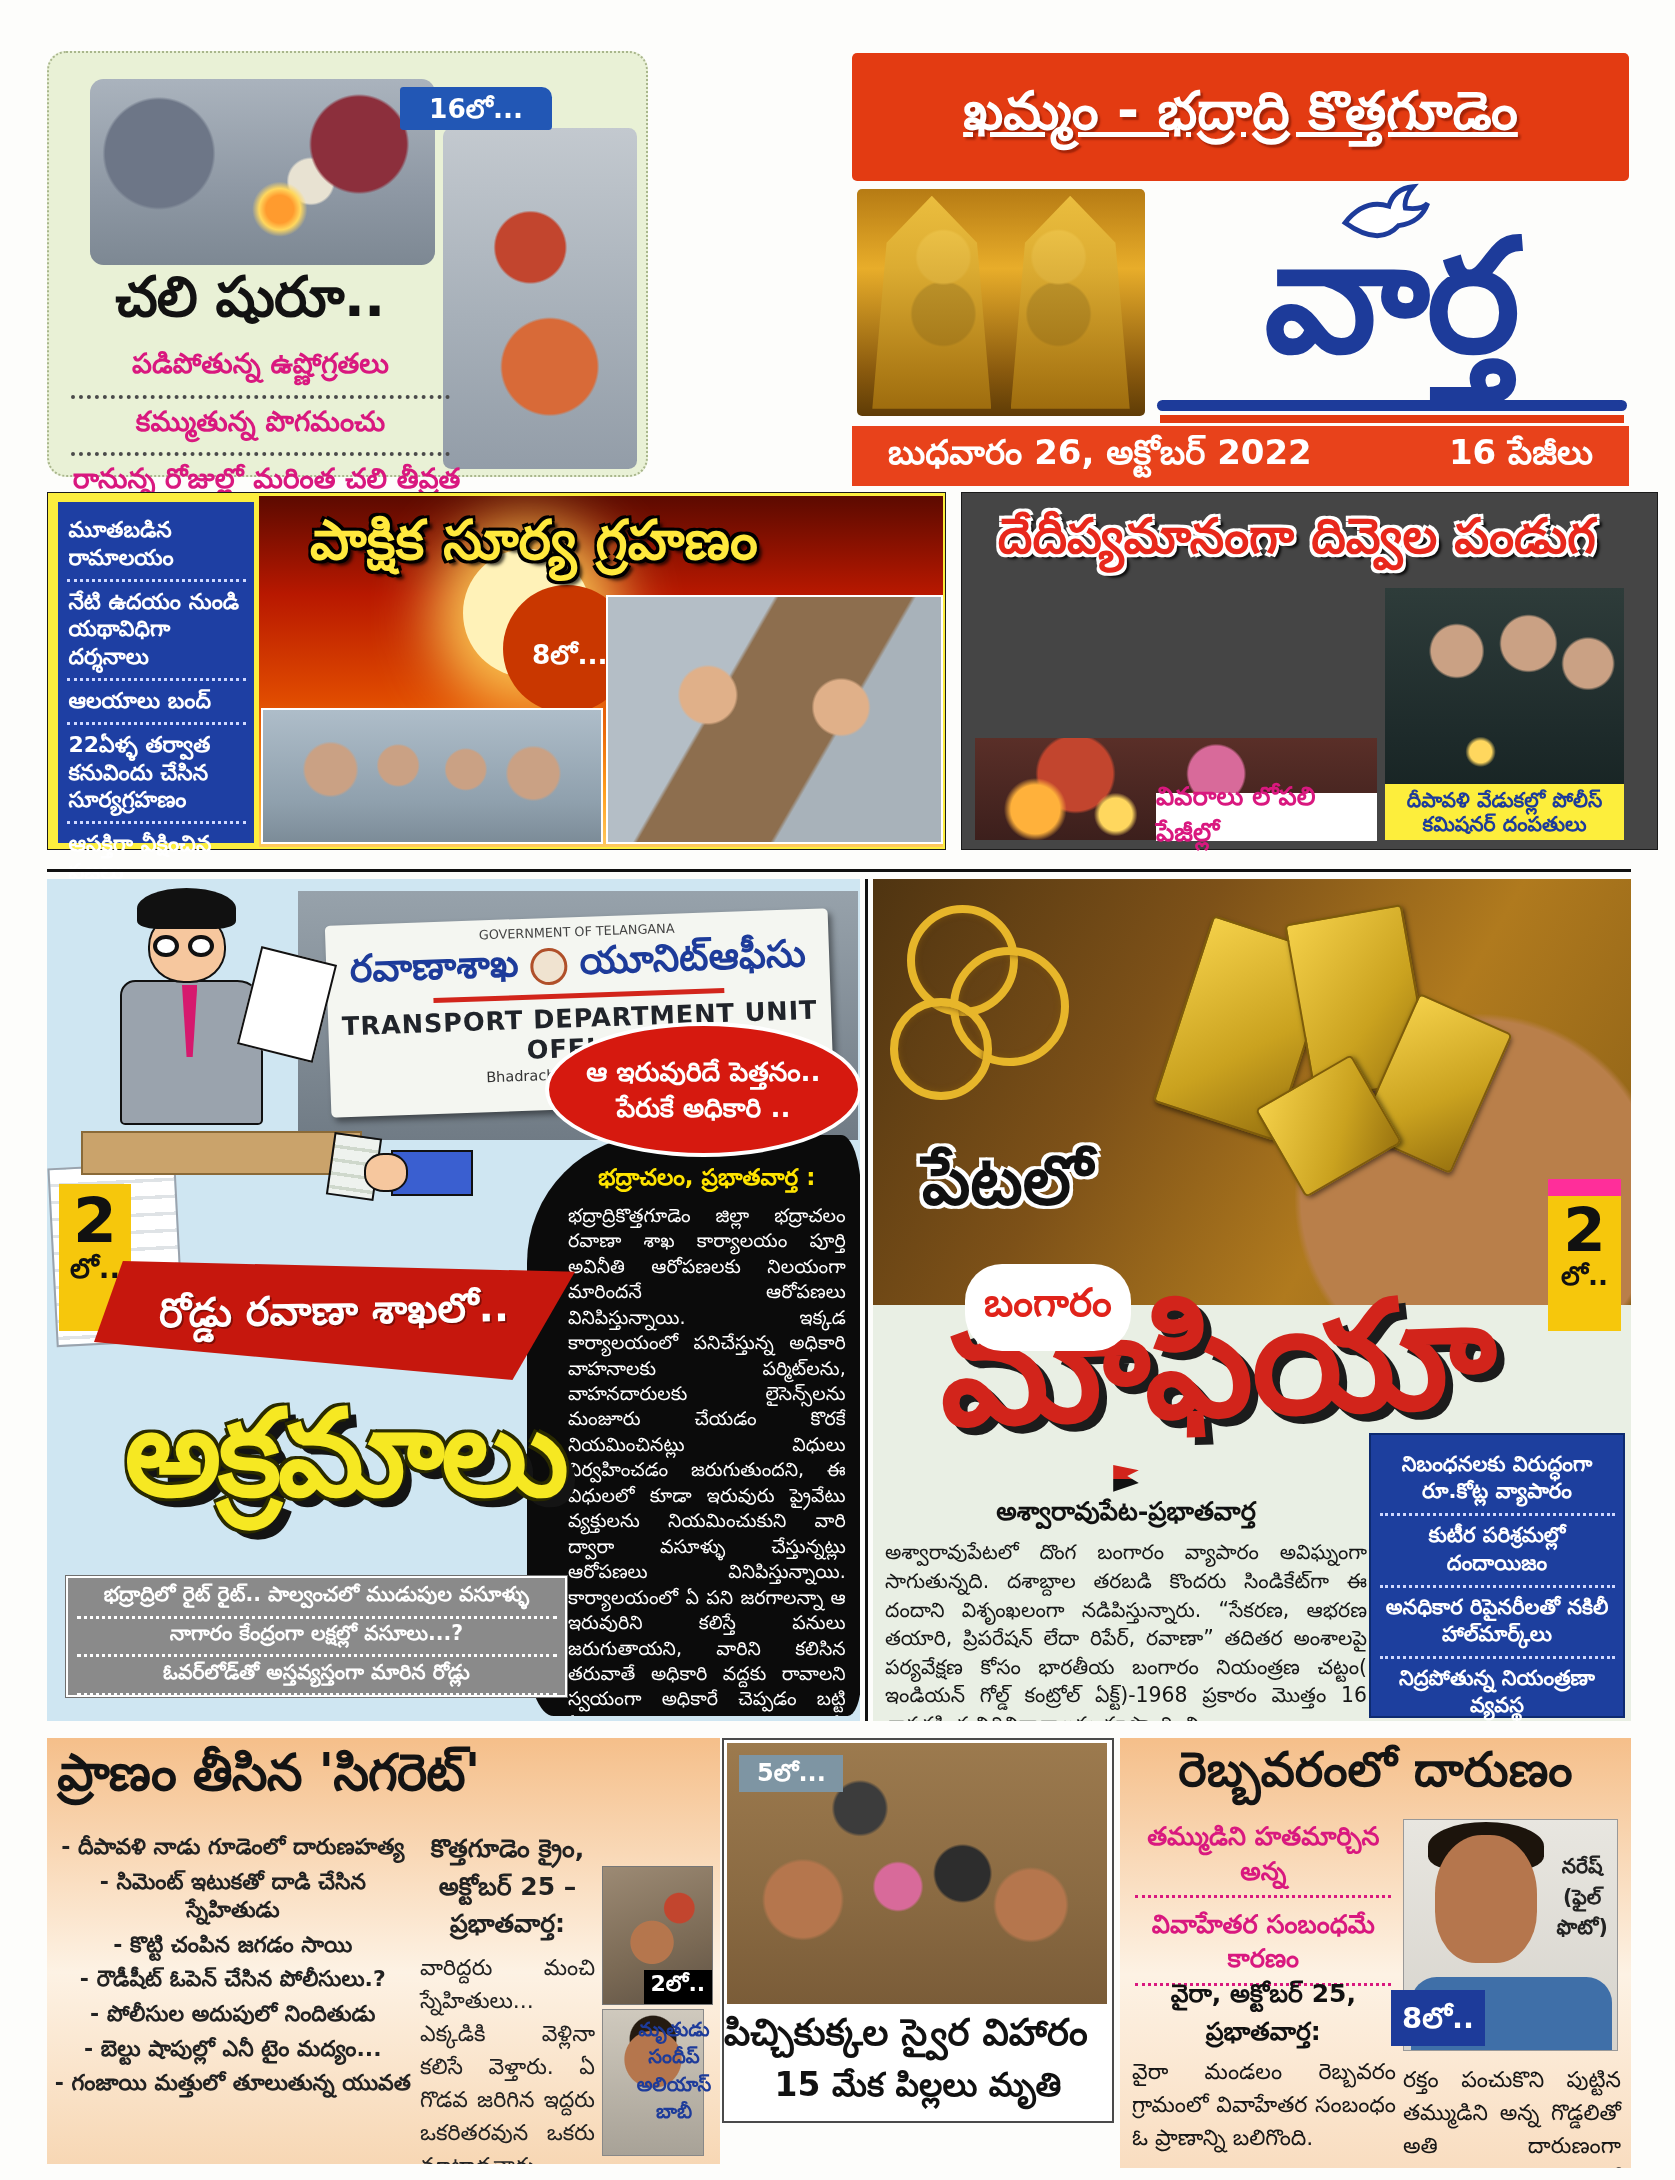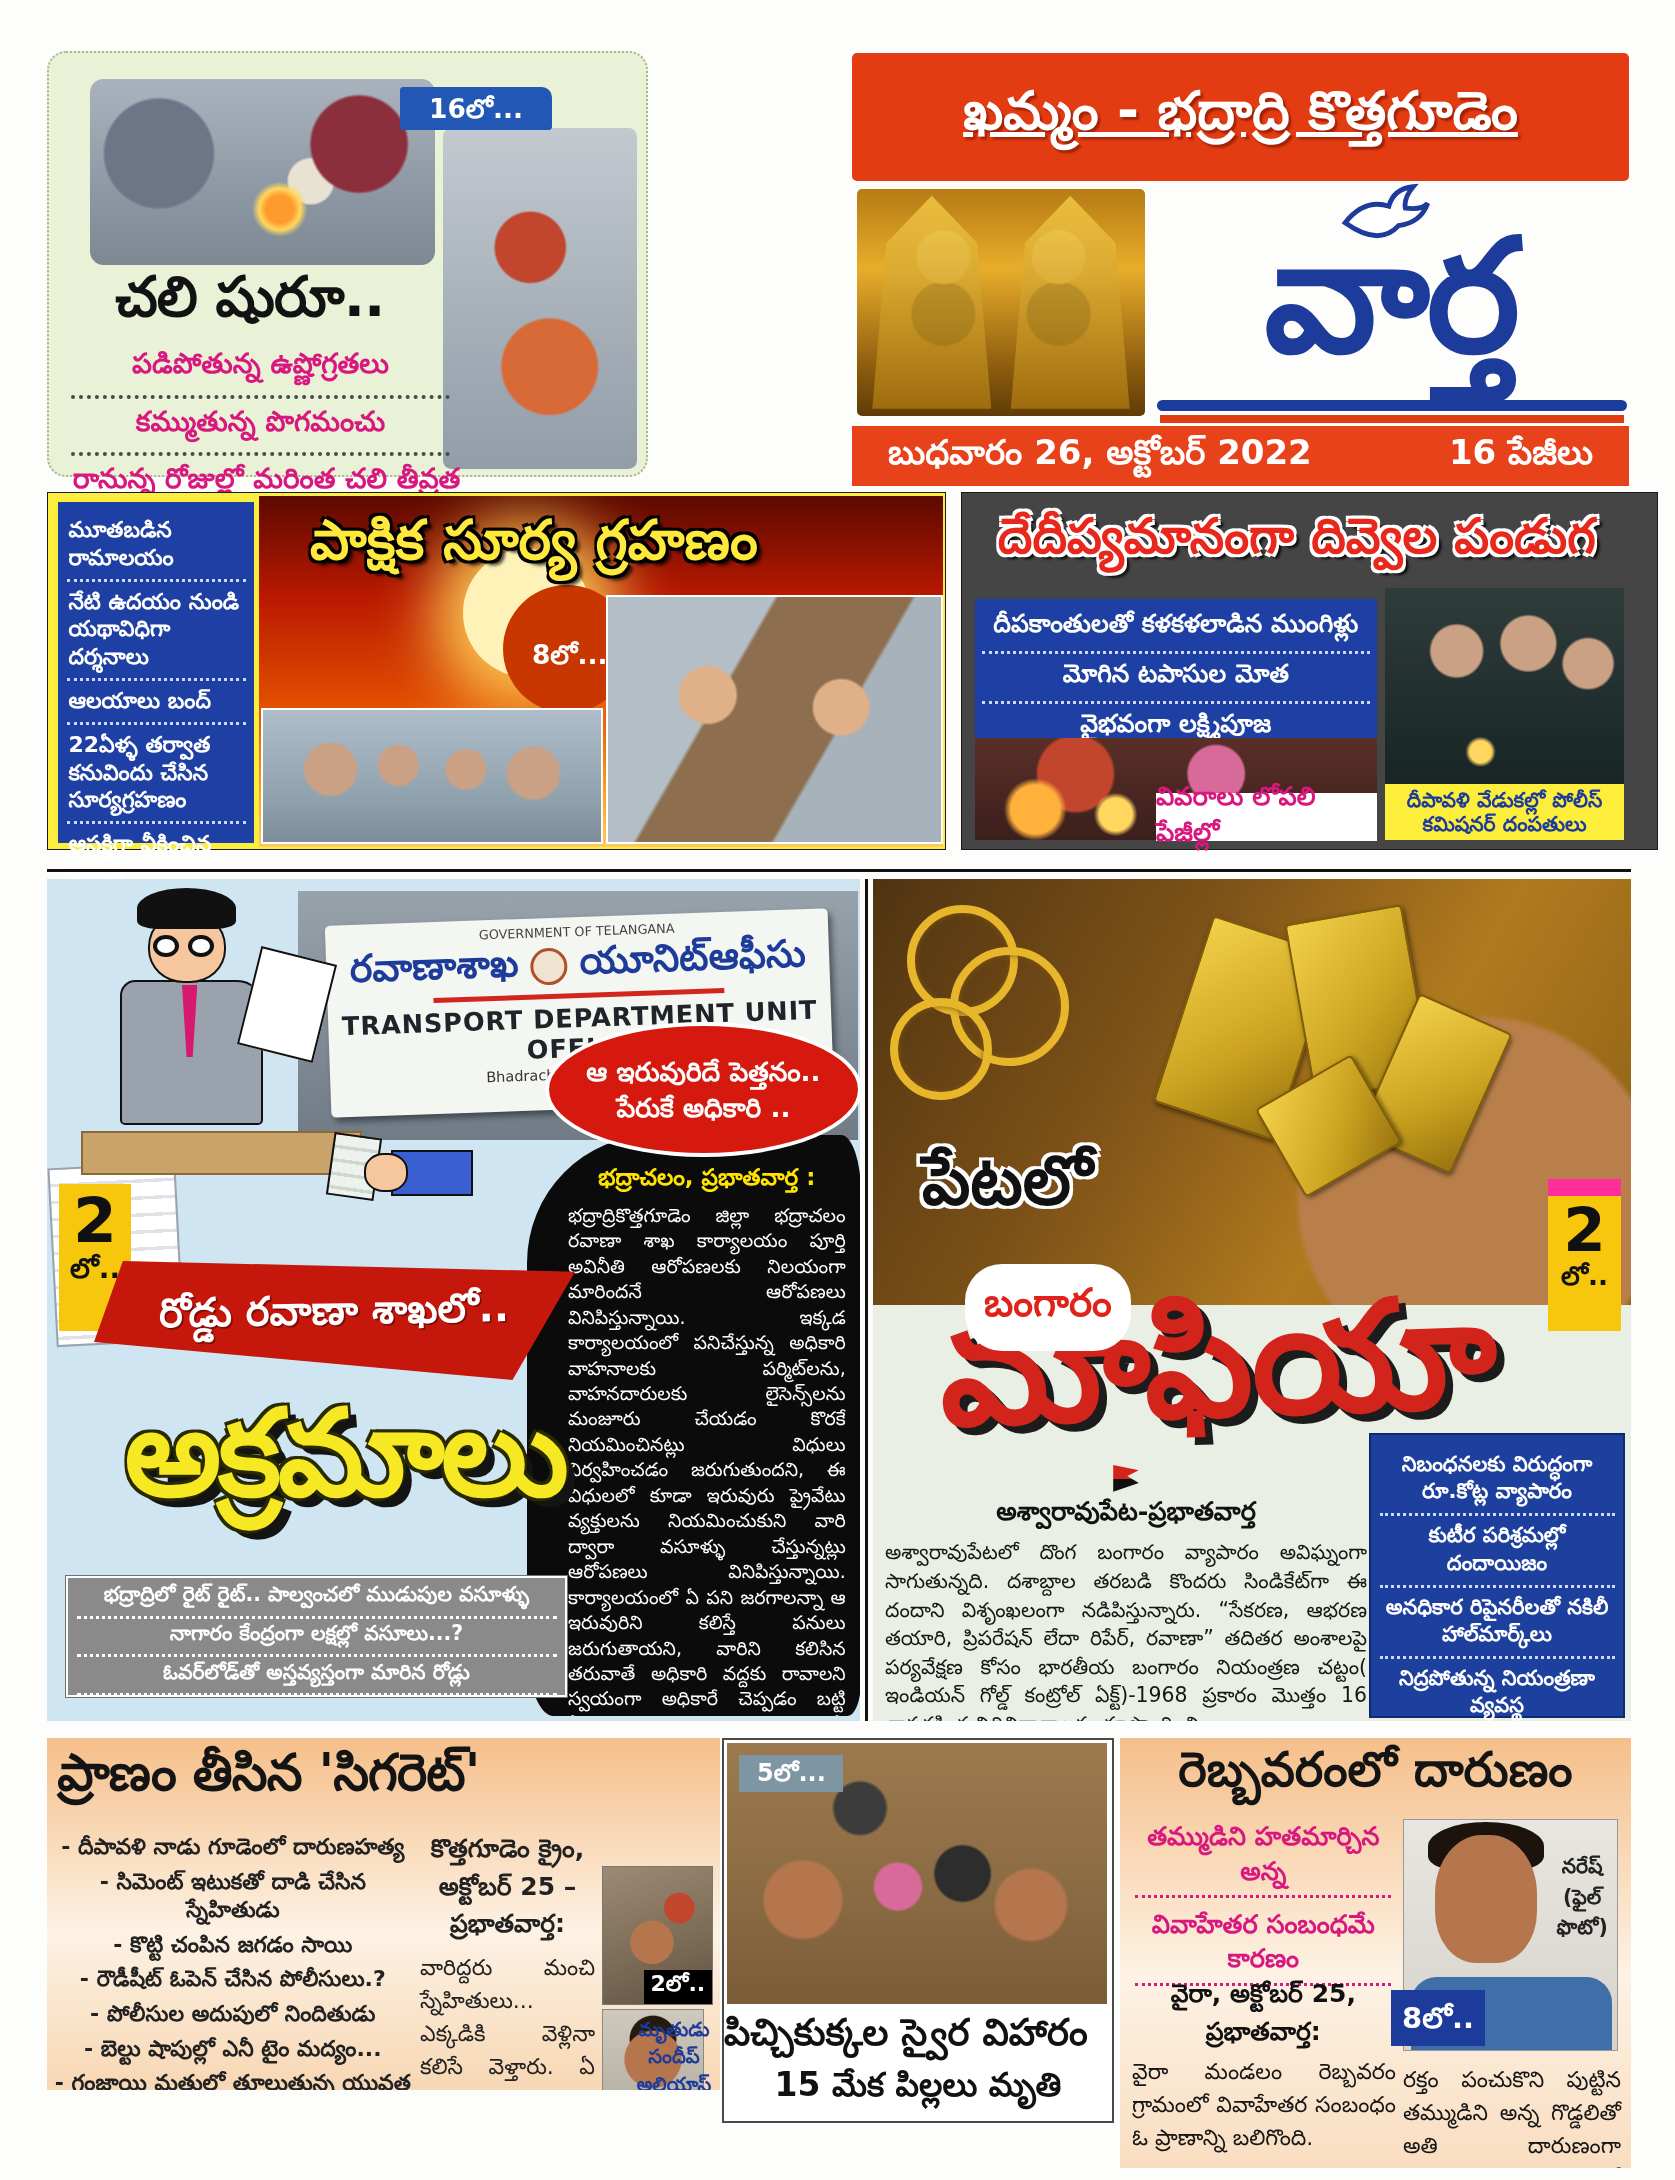--- a/index.html
+++ b/index.html
@@ -157,21 +157,21 @@
   .au-badge .n{font-size:61px;font-weight:bold;line-height:1.0;}
   .au-badge .s{font-size:26.4px;font-weight:bold;}
   .au-bodywrap{position:absolute;left:12px;top:586px;width:482px;height:252px;z-index:4;}
   .au-flag{width:25.6px;height:29px;margin:0 auto;background:linear-gradient(180deg,#d2241b 0 50%,#111 50%);clip-path:polygon(0 0,100% 18%,55% 38%,100% 62%,0 92%);}
   .au-dateline{font-size:25.6px;font-weight:bold;color:#111;text-align:center;margin:1.7px 0 6.8px;}
   .au-body{font-size:20.4px;color:#161616;line-height:1.4;text-align:justify;}
   .au-points{position:absolute;left:496px;top:554px;width:256px;height:285px;background:#1d3f9e;border:2.6px solid #0d2a70;padding:10.2px 8.5px;z-index:4;}
   .au-points div{color:#fff;font-size:21px;font-weight:bold;text-align:center;line-height:1.3;padding:6px 0 7.7px;border-bottom:3.4px dotted #cfd8ff;}
 
   
-  .cig-box{left:47px;top:1738px;width:673px;height:352px;background:linear-gradient(180deg,#f5bf8a,#fdf2e4 55%,#f7d7b4);overflow:hidden;padding-left:8px;}
+  .cig-box{left:47px;top:1738px;width:673px;height:426px;background:linear-gradient(180deg,#f5bf8a,#fdf2e4 55%,#f7d7b4);overflow:hidden;padding-left:8px;}
   .cig-headline{position:absolute;left:10.2px;top:5.1px;width:647px;font-size:51px;font-weight:bold;color:#141414;letter-spacing:-0.9px;}
   .cig-bullets{position:absolute;left:6.8px;top:89px;width:358px;}
   .cig-bullets div{font-size:22px;font-weight:bold;color:#222;text-align:center;margin:6px 0;line-height:1.3;}
   .cig-mid{position:absolute;left:373px;top:92px;width:175px;}
   .cig-dl{font-size:25px;font-weight:bold;color:#222;text-align:center;line-height:1.5;}
   .cig-body{font-size:22px;color:#222;text-align:justify;line-height:1.5;margin-top:8.5px;}
   .cig-photo{position:absolute;left:555px;top:128px;width:111px;height:139px;border:1.7px solid #777;
     background:radial-gradient(circle at 45% 55%,#b5764d 0 22%,transparent 23%),
     radial-gradient(circle at 70% 30%,#c2452e 0 12%,transparent 13%),
     linear-gradient(160deg,#9c8a74,#7b6a55 60%,#5f5244);}
@@ -251,25 +251,20 @@
       <div>ఆలయాలు బంద్</div>
       <div>22ఏళ్ళ తర్వాత కనువిందు చేసిన సూర్యగ్రహణం</div>
       <div>ఆసక్తిగా వీక్షించిన ప్రజలు</div>
     </div>
     <div class="ecl-temple"></div>
     <div class="ecl-girls"></div>
   </div>
 
   <div class="abs diw-box">
     <div class="diw-headline">దేదీప్యమానంగా దివ్వెల పండుగ</div>
-    <div class="diw-points">
-      <div>దీపకాంతులతో కళకళలాడిన ముంగిళ్లు</div>
-      <div>మోగిన టపాసుల మోత</div>
-      <div>వైభవంగా లక్ష్మిపూజ</div>
-    </div>
     <div class="diw-family"></div>
     <div class="diw-diya"></div>
     <div class="diw-note">వివరాలు లోపలి పేజీల్లో</div>
     <div class="diw-cap">దీపావళి వేడుకల్లో పోలీస్ కమిషనర్ దంపతులు</div>
   </div>
 
   <div class="abs hr-mid"></div>
   <div class="abs vr-mid"></div>
 
   <div class="abs tr-box">

